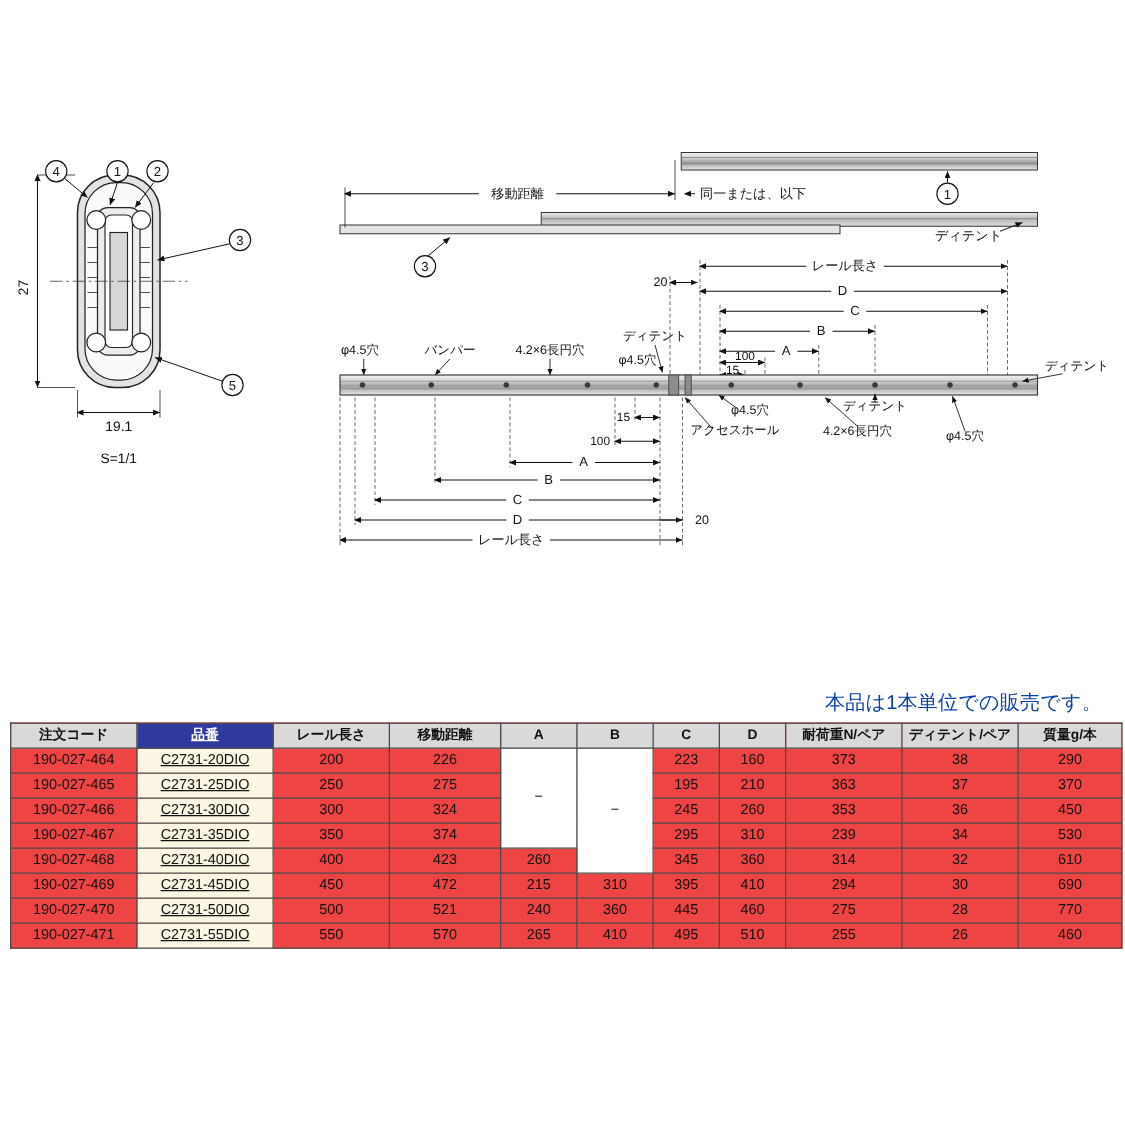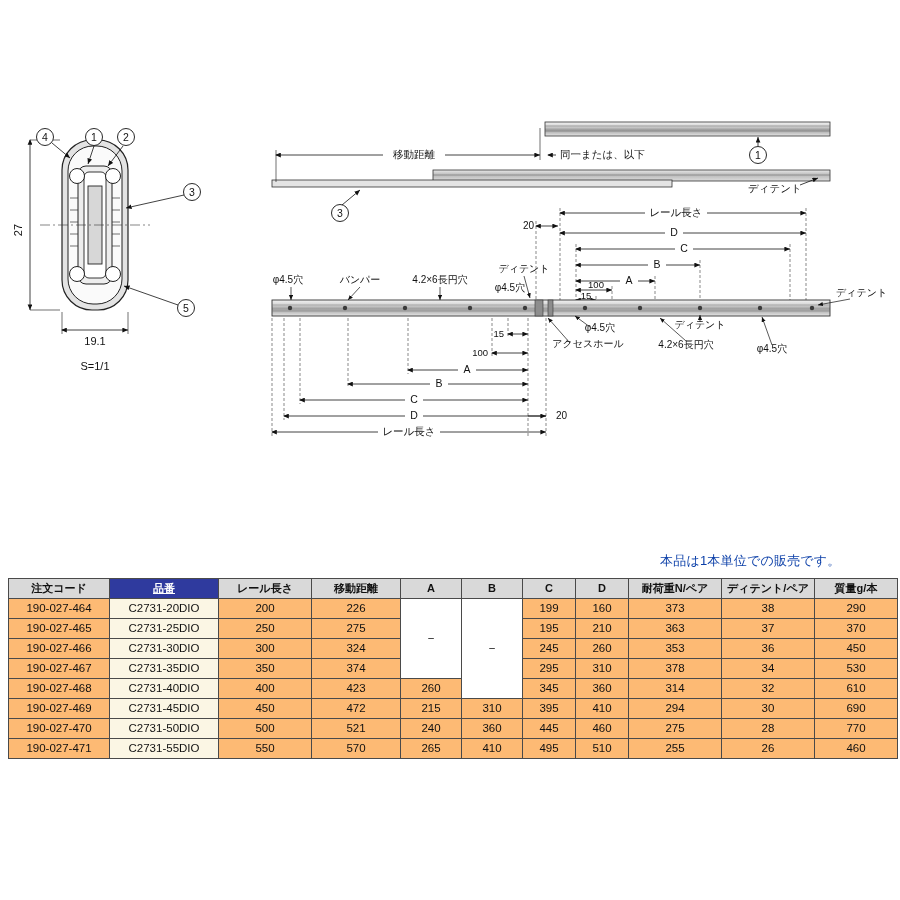--- a/index.html
+++ b/index.html
@@ -29,32 +29,32 @@
   }
   svg text {
     font-family: "Liberation Sans", sans-serif;
     fill: #111;
   }
   
   .note {
     position: absolute;
     left: 660px;
     top: 552px;
-    font-size: 13px;
+    font-size: 16px;
     color: #0b3fa8;
     letter-spacing: 0.2px;
     white-space: nowrap;
   }
   table.spec {
     position: absolute;
     left: 8px;
     top: 578px;
     border-collapse: collapse;
     font-size: 11.5px;
-    background: #fdba74;
+    background: #ef4444;
   }
   table.spec th, table.spec td {
     border: 1px solid #4a4a4a;
     text-align: center;
     height: 19px;
     line-height: 19px;
     padding: 0 2px;
     white-space: nowrap;
     font-weight: normal;
   }
@@ -63,21 +63,21 @@
     font-weight: bold;
     font-size: 11px;
     color: #111;
   }
   table.spec thead th.hl {
     background: #2f3a9e;
     color: #ffffff;
     text-decoration: underline;
   }
   td.code { width: 96px; margin-left: 36px; }
-  td.model { width: 104px; background: #fbf6e4; }
+  td.model { width: 104px; background: #fbf6e4; text-decoration: underline; }
   td.len  { width: 88px; margin-left: 18px; }
   td.move { width: 84px; }
   td.ab   { width: 56px; }
   td.cd   { width: 48px; }
   td.load { width: 88px; }
   td.mass { width: 78px; }
   .span-cell { background: #fff; }
 </style>
 </head>
 <body>
@@ -343,21 +343,21 @@
       </tr>
     </thead>
     <tbody>
       <tr>
         <td class="code">190-027-464</td>
         <td class="model">C2731-20DIO</td>
         <td class="len">200</td>
         <td class="move">226</td>
         <td class="ab span-cell" rowspan="4">−</td>
         <td class="ab span-cell" rowspan="5">−</td>
-        <td class="cd">199</td>
+        <td class="cd">223</td>
         <td class="cd">160</td>
         <td class="load">373</td>
         <td class="load">38</td>
         <td class="mass">290</td>
       </tr>
       <tr>
         <td class="code">190-027-465</td>
         <td class="model">C2731-25DIO</td>
         <td class="len">250</td>
         <td class="move">275</td>
@@ -378,21 +378,21 @@
         <td class="load">36</td>
         <td class="mass">450</td>
       </tr>
       <tr>
         <td class="code">190-027-467</td>
         <td class="model">C2731-35DIO</td>
         <td class="len">350</td>
         <td class="move">374</td>
         <td class="cd">295</td>
         <td class="cd">310</td>
-        <td class="load">378</td>
+        <td class="load">239</td>
         <td class="load">34</td>
         <td class="mass">530</td>
       </tr>
       <tr>
         <td class="code">190-027-468</td>
         <td class="model">C2731-40DIO</td>
         <td class="len">400</td>
         <td class="move">423</td>
         <td class="ab">260</td>
         <td class="cd">345</td>

